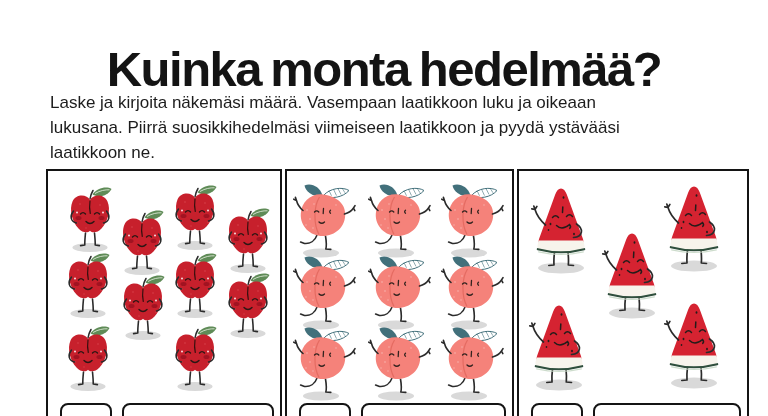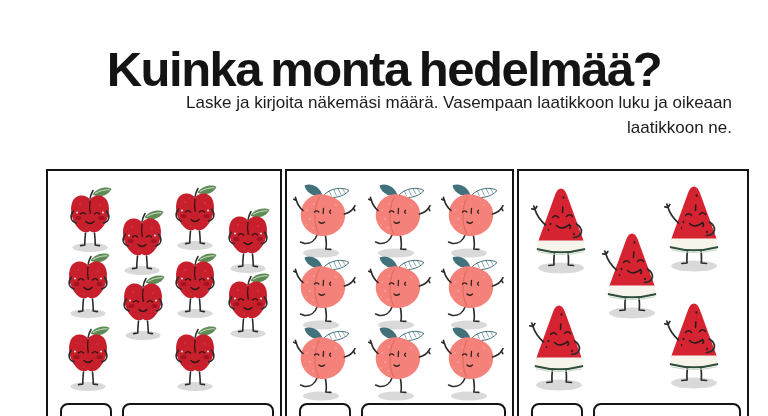--- a/index.html
+++ b/index.html
@@ -16,22 +16,22 @@
     text-align: center;
     font-size: 49px;
     font-weight: bold;
     letter-spacing: -1.5px;
     word-spacing: -3px;
     color: #141414;
     white-space: nowrap;
   }
   .instructions {
     position: absolute;
-    top: 90px; left: 32px; width: 700px;
-    text-align: right;
+    top: 90px; left: 50px; width: 700px;
+    text-align: left;
     font-size: 17px;
     line-height: 25px;
     color: #1c1c1c;
   }
   .panel {
     position: absolute;
     top: 169px;
     height: 300px;
     border: 2.5px solid #141414;
     background: #ffffff;
@@ -54,20 +54,21 @@
   .num-box  { left: 12px; width: 52px; }
   .word-box { left: 74px; right: 6px; }
 </style>
 </head>
 <body>
 
 <h1 class="title">Kuinka monta hedelmää?</h1>
 
 <div class="instructions">
   <div>Laske ja kirjoita näkemäsi määrä. Vasempaan laatikkoon luku ja oikeaan</div>
+  <div>lukusana. Piirrä suosikkihedelmäsi viimeiseen laatikkoon ja pyydä ystävääsi</div>
   <div>laatikkoon ne.</div>
 </div>
 
 <section class="panel" id="panel-0">
   <div class="fruit-area">
       <div class="fruit-char" style="left: 16px; top: 14px; width: 52px; height: 68px;"><svg viewBox="0 0 52 68" width="52" height="68">
     <ellipse cx="26" cy="62.5" rx="17.5" ry="4.5" fill="#d9d9d9"></ellipse>
     <g stroke="#2b2b2b" stroke-width="1.6" fill="none" stroke-linecap="round">
       <path d="M21.5 48 C21 53 20.7 57 20.8 60 M20.8 60 L16.6 60.6"></path>
       <path d="M30.5 48 C31 53 31.3 57 31.2 60 M31.2 60 L35.4 60.6"></path>

